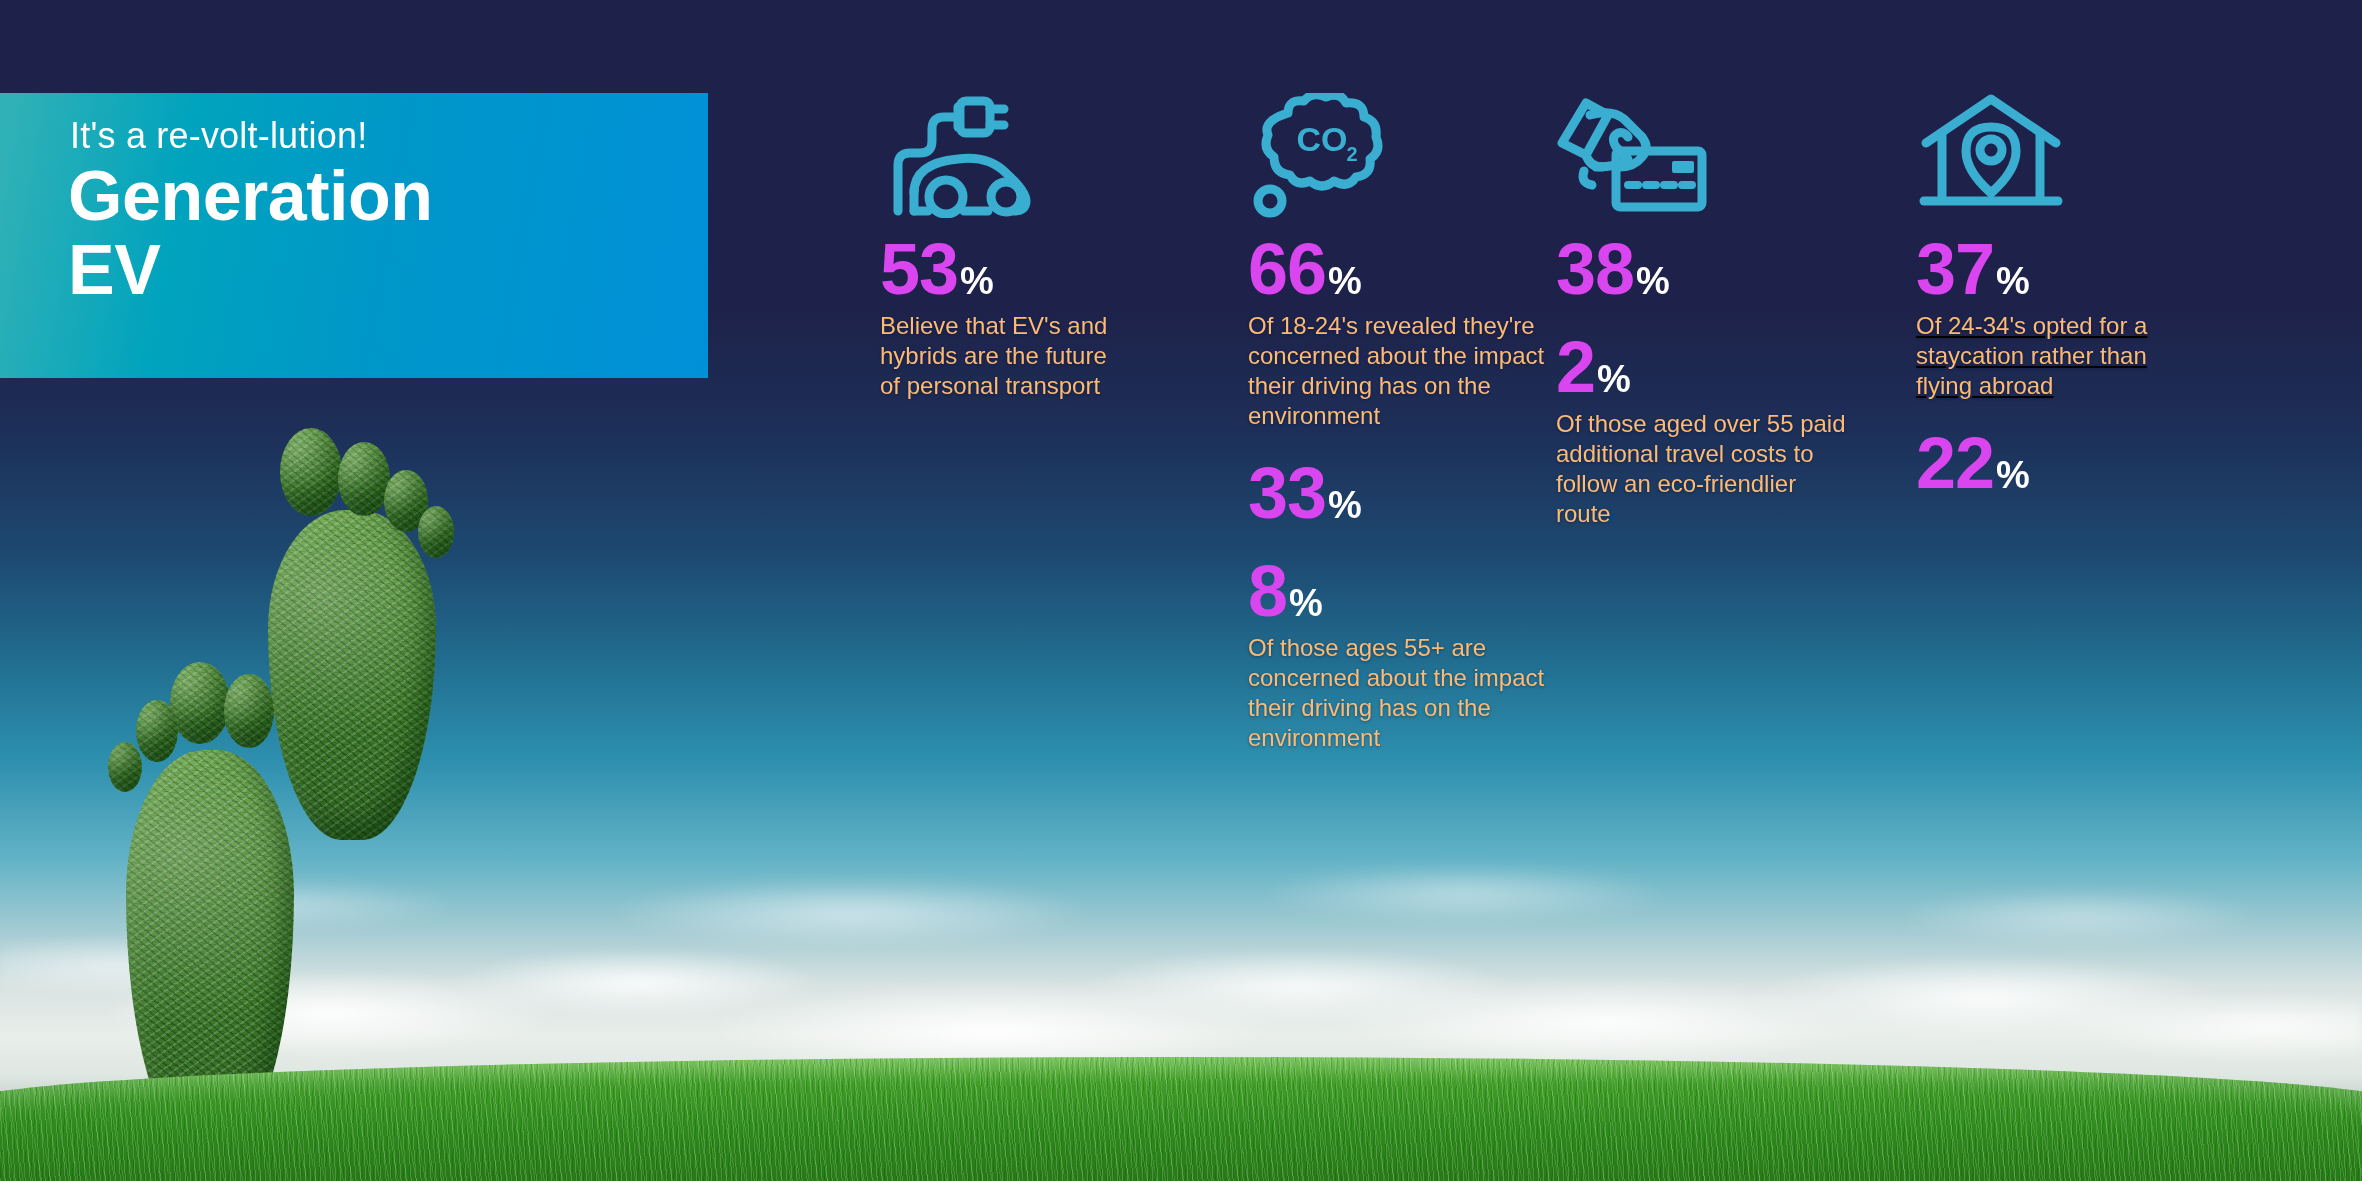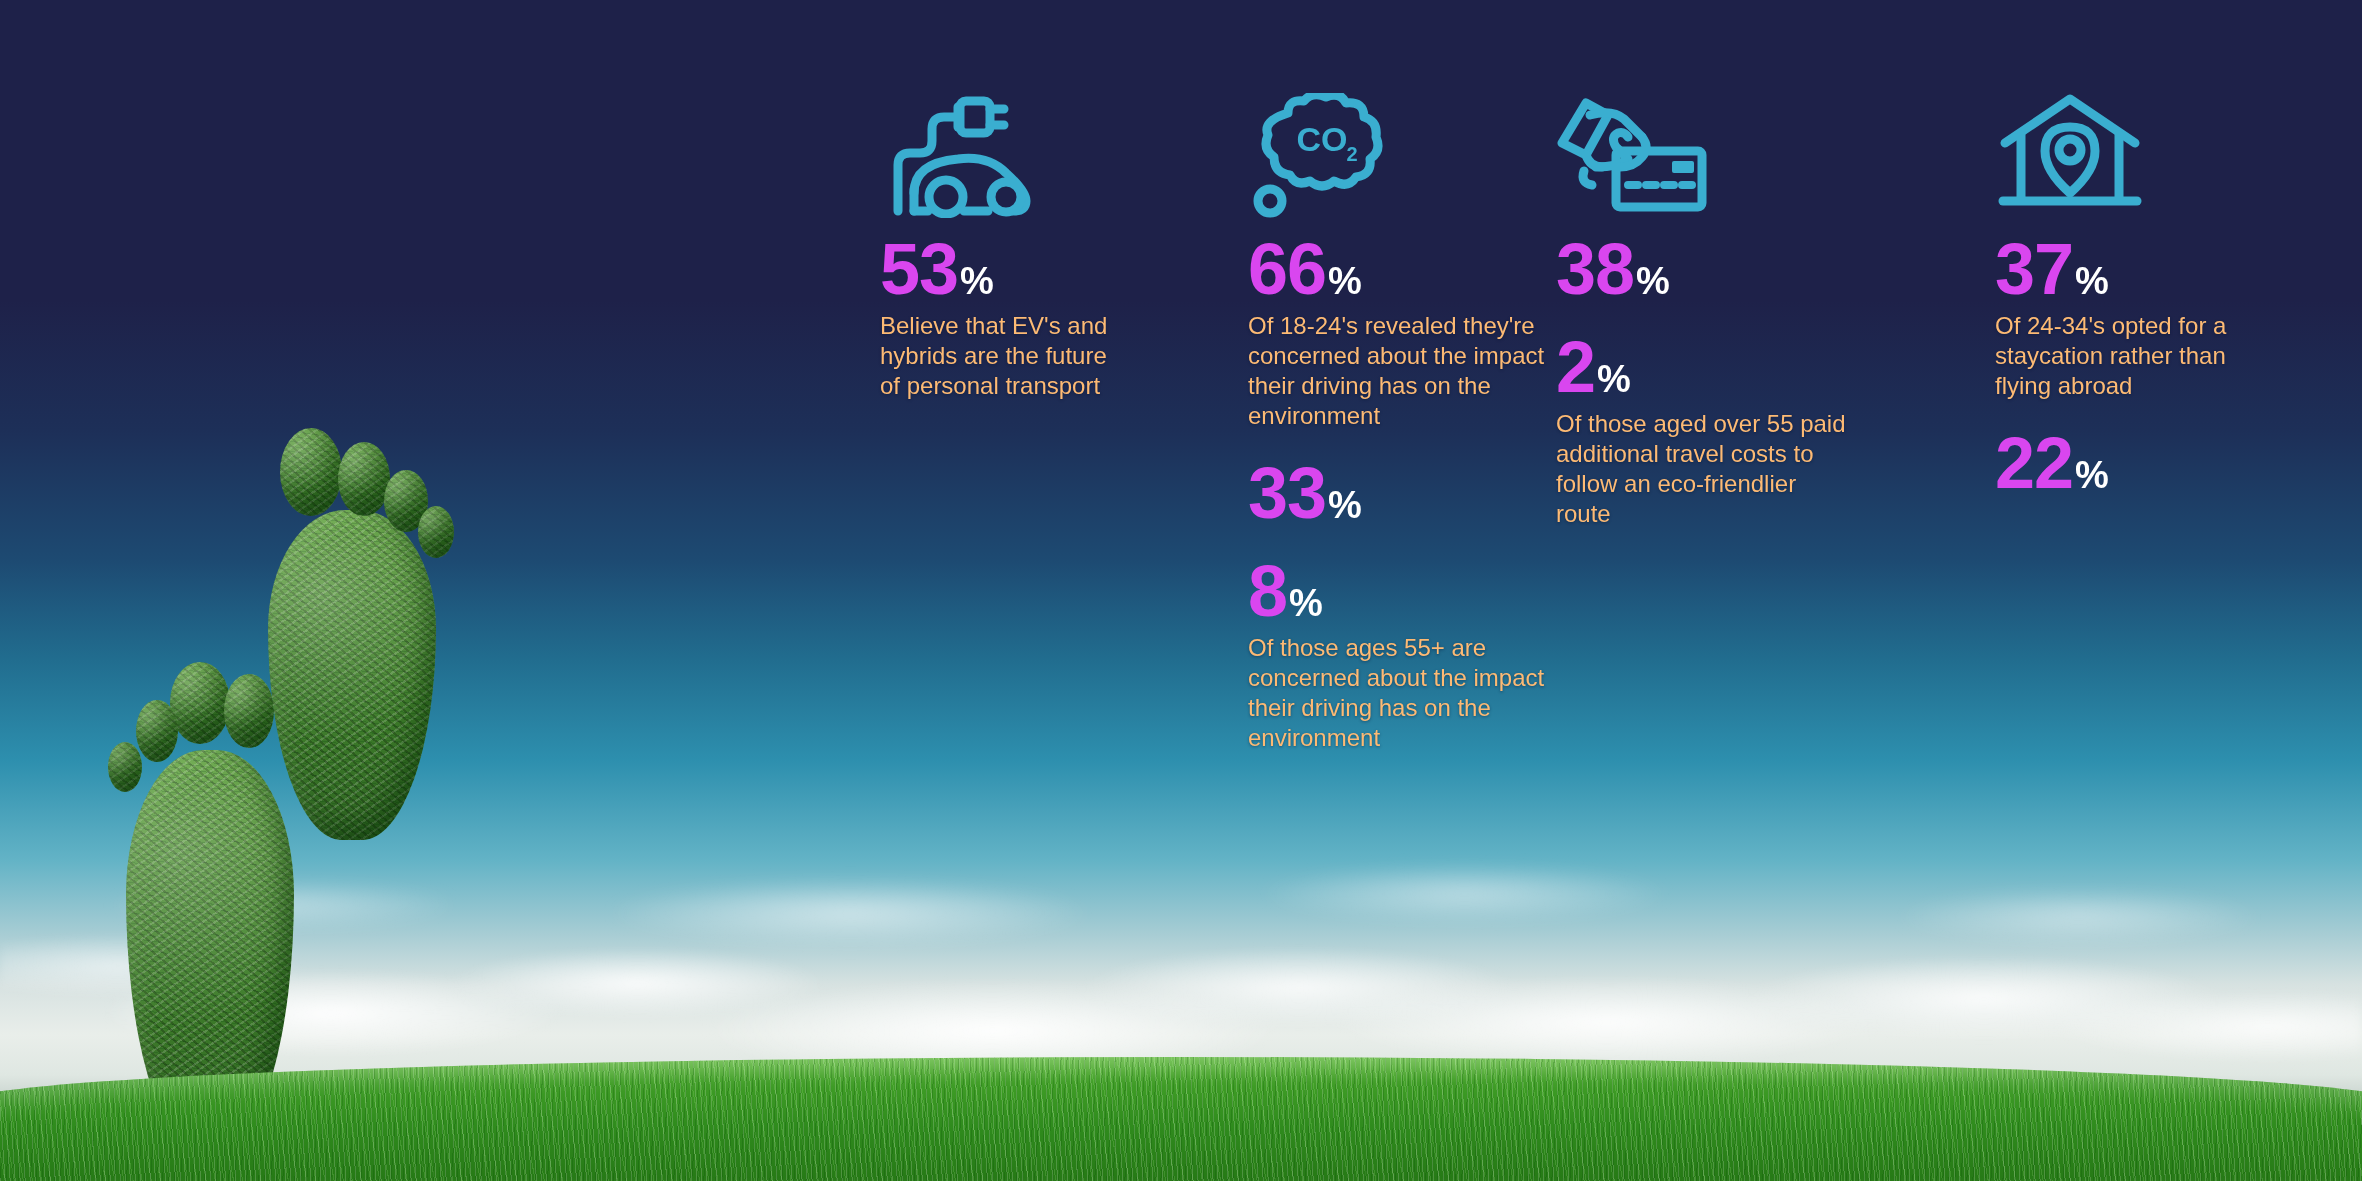--- a/index.html
+++ b/index.html
@@ -90,21 +90,21 @@
   .banner .head{
     position:absolute;left:68px;top:66px;
     font-size:70px;line-height:74px;font-weight:bold;color:#ffffff;letter-spacing:-.5px;
   }
 
   
   .col{position:absolute;top:93px;}
   .col-1{left:880px;width:250px;}
   .col-2{left:1248px;width:310px;}
   .col-3{left:1556px;width:300px;}
-  .col-4{left:1995px;width:290px;}
+  .col-4{left:1916px;width:290px;text-decoration:underline;}
 
   .icon-wrap{height:140px;display:block;}
   .icon-wrap svg{display:block;}
 
   .stat{margin-bottom:8px;}
   .stat .num{
     font-size:72px;line-height:72px;font-weight:bold;color:#d946ef;
     letter-spacing:-1px;display:inline-block;
   }
   .stat .pct{
@@ -139,20 +139,27 @@
       <div class="leafy sole" style="position:absolute;left:30px;top:90px;width:168px;height:330px;"></div>
       <div class="leafy toe" style="position:absolute;left:42px;top:8px;width:62px;height:88px;"></div>
       <div class="leafy toe" style="position:absolute;left:100px;top:22px;width:52px;height:74px;"></div>
       <div class="leafy toe" style="position:absolute;left:146px;top:50px;width:44px;height:62px;"></div>
       <div class="leafy toe" style="position:absolute;left:180px;top:86px;width:36px;height:52px;"></div>
     </div>
 
     <div class="grass"></div>
   </div>
 
+  <div class="banner">
+    <div class="kicker">It's a re-volt-lution!</div>
+    <div class="head">
+      <div>Generation</div>
+      <div>EV</div>
+    </div>
+  </div>
 
   <div class="col col-1">
     <div class="icon-wrap">
       <svg width="160" height="125" viewBox="0 0 160 125" fill="none" stroke="#3aaed0" stroke-width="9" stroke-linecap="round" stroke-linejoin="round">
         <path d="M18 118 L18 72 Q18 60 30 60 L40 60 Q52 60 52 48 L52 36 Q52 24 64 24 L78 24"></path>
         <path d="M78 14 L78 34"></path>
         <rect x="80" y="8" width="30" height="32" rx="6"></rect>
         <path d="M110 16 L124 16 M110 32 L124 32"></path>
         <path d="M34 118 L34 96"></path>
         <path d="M34 100 Q34 70 78 66 Q108 62 126 80 Q146 98 146 108 Q146 118 134 118"></path>

